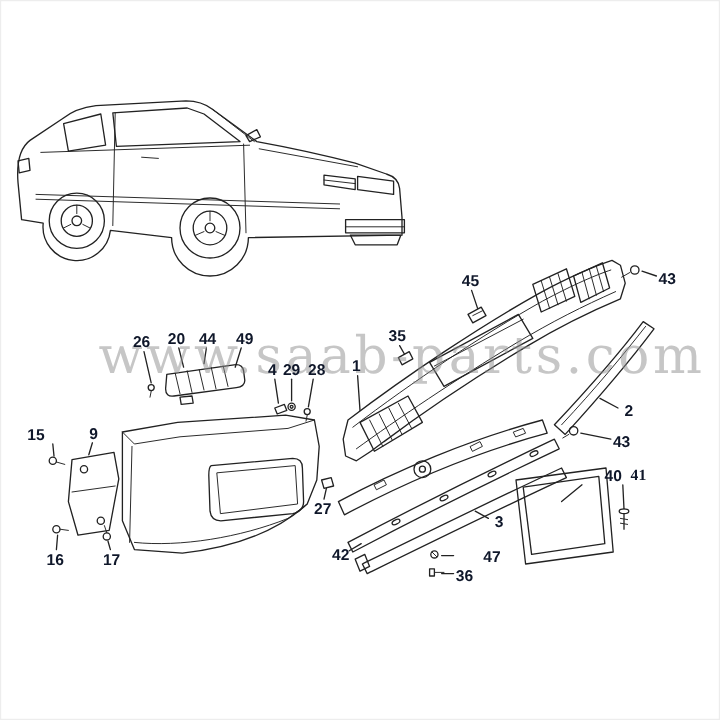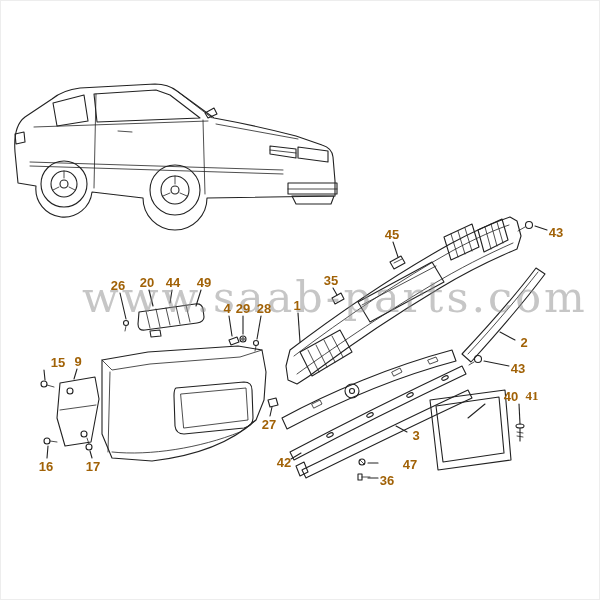--- a/index.html
+++ b/index.html
@@ -15,21 +15,21 @@
   #lineart .thin{stroke-width:0.8;}
   .watermark{
     position:absolute;left:82px;top:272px;width:520px;
     font-family:"DejaVu Serif",serif;font-size:43px;letter-spacing:3px;
     color:#8e8e8e;opacity:.5;white-space:nowrap;pointer-events:none;
     user-select:none;
   }
   #labels{position:absolute;left:0;top:0;width:600px;height:600px;pointer-events:none;}
   .part-label{
     position:absolute;transform:translate(-50%,-50%);
-    font:bold 13px "Liberation Sans",sans-serif;color:#a16207;
+    font:bold 13px "Liberation Sans",sans-serif;color:#0f172a;
     white-space:nowrap;
   }
 </style>
 </head>
 <body>
 
 <div id="stage">
 
   <svg id="lineart" width="600" height="600" viewBox="0 0 600 600">
     <defs>
@@ -243,21 +243,21 @@
       <span class="part-label" style="left: 173px; top: 282px;">44</span>
       <span class="part-label" style="left: 204px; top: 282px;">49</span>
       <span class="part-label" style="left: 227px; top: 308px;">4</span>
       <span class="part-label" style="left: 243px; top: 308px;">29</span>
       <span class="part-label" style="left: 264px; top: 308px;">28</span>
       <span class="part-label" style="left: 297px; top: 305px;">1</span>
       <span class="part-label" style="left: 524px; top: 342px;">2</span>
       <span class="part-label" style="left: 518px; top: 368px;">43</span>
       <span class="part-label" style="left: 511px; top: 396px;">40</span>
       <span class="part-label" style="left: 532px; top: 396px; font-family: Liberation Serif, serif;">41</span>
-      <span class="part-label" style="left: 58px; top: 362px;">15</span>
+      <span class="part-label" style="left: 30px; top: 362px;">15</span>
       <span class="part-label" style="left: 78px; top: 361px;">9</span>
       <span class="part-label" style="left: 269px; top: 424px;">27</span>
       <span class="part-label" style="left: 416px; top: 435px;">3</span>
       <span class="part-label" style="left: 284px; top: 462px;">42</span>
       <span class="part-label" style="left: 46px; top: 466px;">16</span>
       <span class="part-label" style="left: 93px; top: 466px;">17</span>
       <span class="part-label" style="left: 410px; top: 464px;">47</span>
       <span class="part-label" style="left: 387px; top: 480px;">36</span>
     </div>
 

